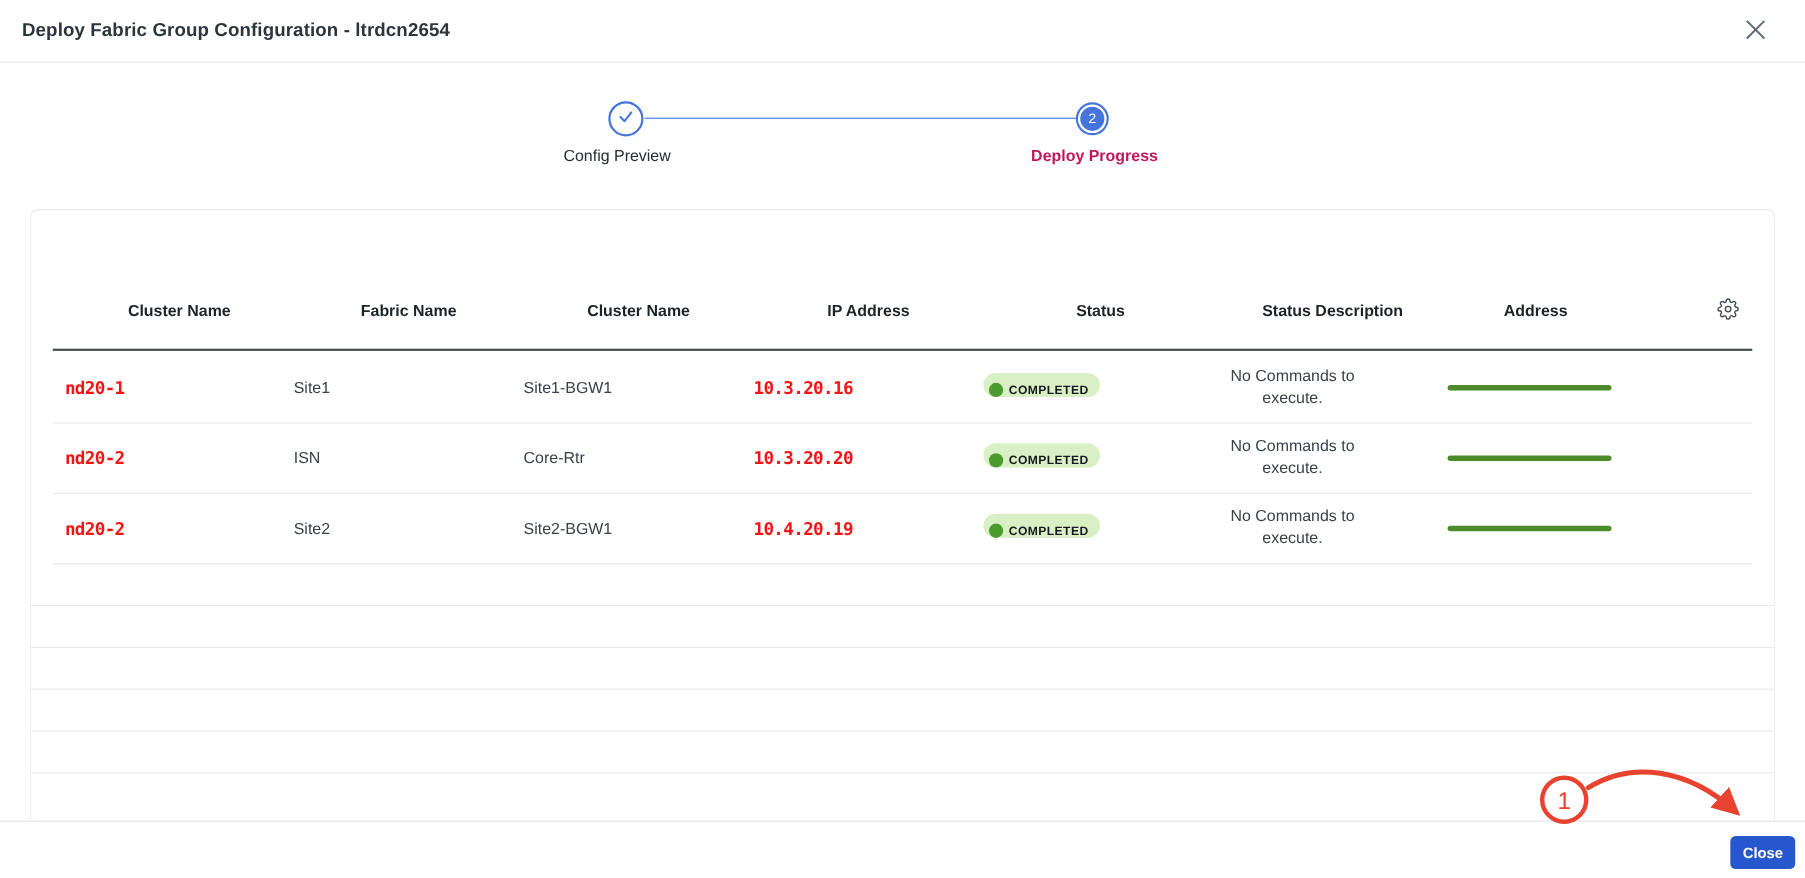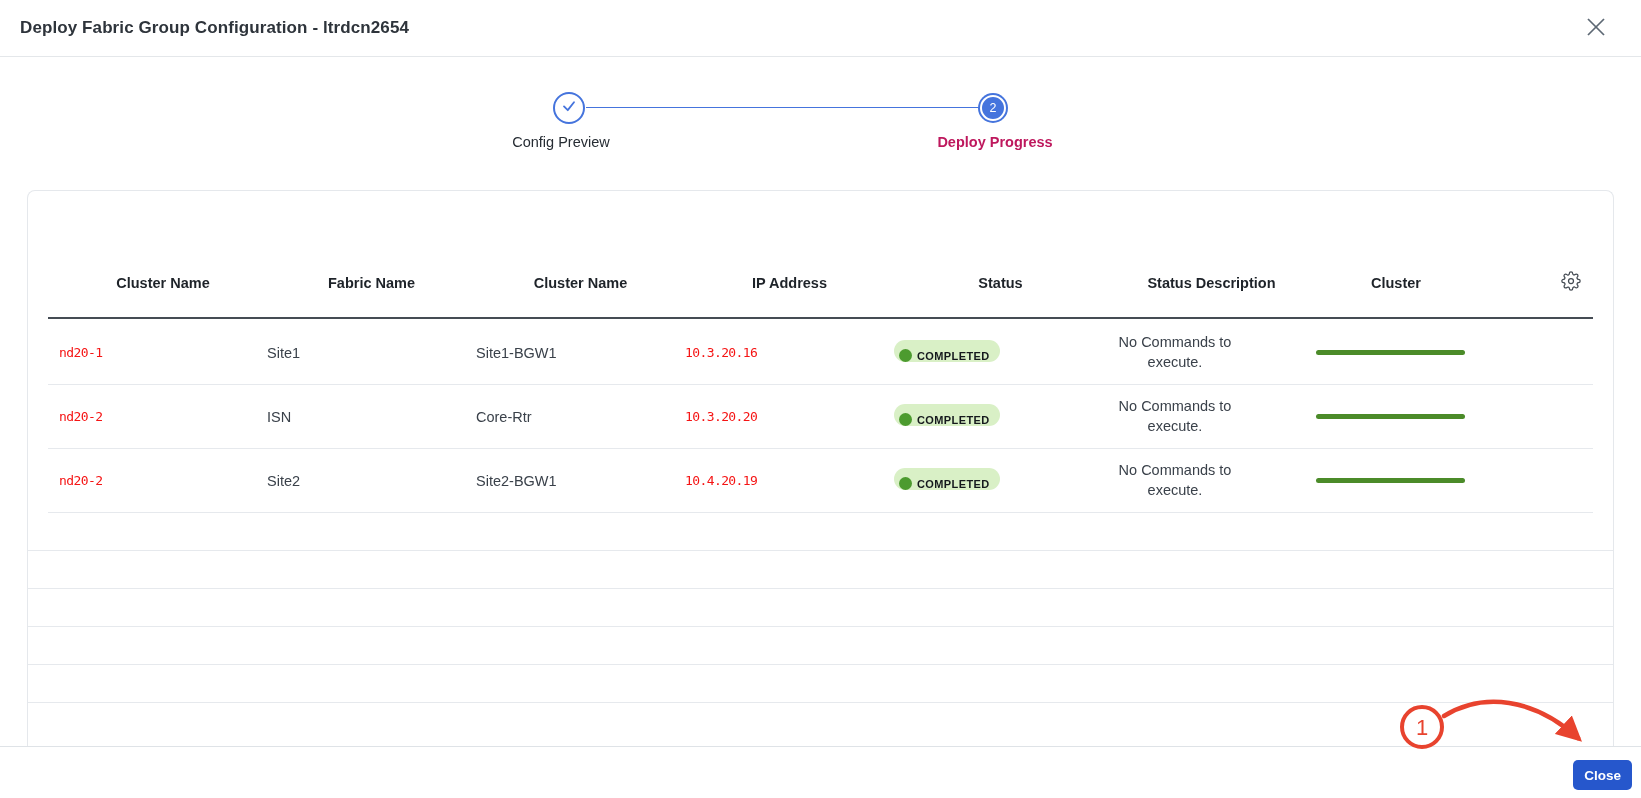--- a/index.html
+++ b/index.html
@@ -86,21 +86,21 @@
     text-align:center;
   }
   .hcell{font-size:14.5px;font-weight:bold;color:#1e2329;}
   .gear-cell{justify-self:end;padding-right:10px;}
   .gear-btn{background:none;border:none;cursor:pointer;width:24px;height:24px;display:flex;align-items:center;justify-content:center;}
   .tbody{position:absolute;left:0;right:0;top:130px;}
   .trow{height:64px;border-bottom:1px solid var(--sep);}
   .trow.empty{height:38px;}
   .mono-red{
     font-family:"DejaVu Sans Mono","Liberation Mono",monospace;
-    font-weight:normal;color:var(--red);font-size:13px;letter-spacing:-0.6px;
+    font-weight:bold;color:var(--red);font-size:16px;letter-spacing:-0.6px;
   }
   .plain-cell{font-size:14.5px;color:#3a414a;}
   .badge{
     display:inline-flex;align-items:flex-end;
     background:var(--badge-bg);border-radius:11px;height:22px;
     padding:0 10px 0 5px;width:max-content;
   }
   .badge .dot{width:13px;height:13px;border-radius:50%;background:var(--badge-dot);margin-right:5px;}
   .badge .btxt{font-size:11px;font-weight:bold;letter-spacing:.4px;color:#15191d;}
   .desc{font-size:14.5px;color:#3a414a;max-width:136px;line-height:1.32;text-align:center;}
@@ -151,21 +151,21 @@
 
 <div class="card">
 
   <div class="thead tgrid">
     <div class="hcell">Cluster Name</div>
     <div class="hcell">Fabric Name</div>
     <div class="hcell">Cluster Name</div>
     <div class="hcell">IP Address</div>
     <div class="hcell">Status</div>
     <div class="hcell">Status Description</div>
-    <div class="hcell">Cluster</div>
+    <div class="hcell">Address</div>
     <div class="gear-cell">
       <button class="gear-btn">
         <span>
           <svg width="20" height="20" viewBox="0 0 24 24" fill="none" stroke="#434a52" stroke-width="1.5" stroke-linecap="round" stroke-linejoin="round">
             <circle cx="12" cy="12" r="3"></circle>
             <path d="M19.4 15a1.65 1.65 0 0 0 .33 1.82l.06.06a2 2 0 0 1 0 2.83 2 2 0 0 1-2.83 0l-.06-.06a1.65 1.65 0 0 0-1.82-.33 1.65 1.65 0 0 0-1 1.51V21a2 2 0 0 1-2 2 2 2 0 0 1-2-2v-.09A1.65 1.65 0 0 0 9 19.4a1.65 1.65 0 0 0-1.82.33l-.06.06a2 2 0 0 1-2.83 0 2 2 0 0 1 0-2.83l.06-.06a1.65 1.65 0 0 0 .33-1.82 1.65 1.65 0 0 0-1.51-1H3a2 2 0 0 1-2-2 2 2 0 0 1 2-2h.09A1.65 1.65 0 0 0 4.6 9a1.65 1.65 0 0 0-.33-1.82l-.06-.06a2 2 0 0 1 0-2.83 2 2 0 0 1 2.83 0l.06.06a1.65 1.65 0 0 0 1.82.33H9a1.65 1.65 0 0 0 1-1.51V3a2 2 0 0 1 2-2 2 2 0 0 1 2 2v.09a1.65 1.65 0 0 0 1 1.51 1.65 1.65 0 0 0 1.82-.33l.06-.06a2 2 0 0 1 2.83 0 2 2 0 0 1 0 2.83l-.06.06a1.65 1.65 0 0 0-.33 1.82V9a1.65 1.65 0 0 0 1.51 1H21a2 2 0 0 1 2 2 2 2 0 0 1-2 2h-.09a1.65 1.65 0 0 0-1.51 1z"></path>
           </svg>
         </span>
       </button>
     </div>

